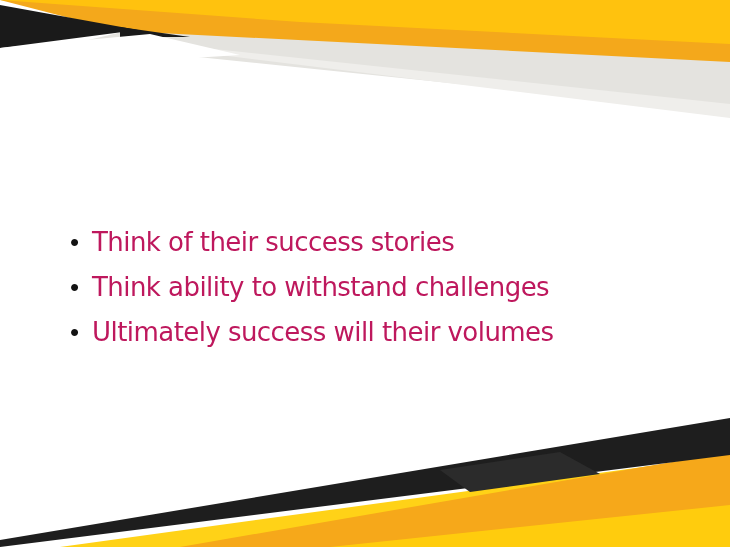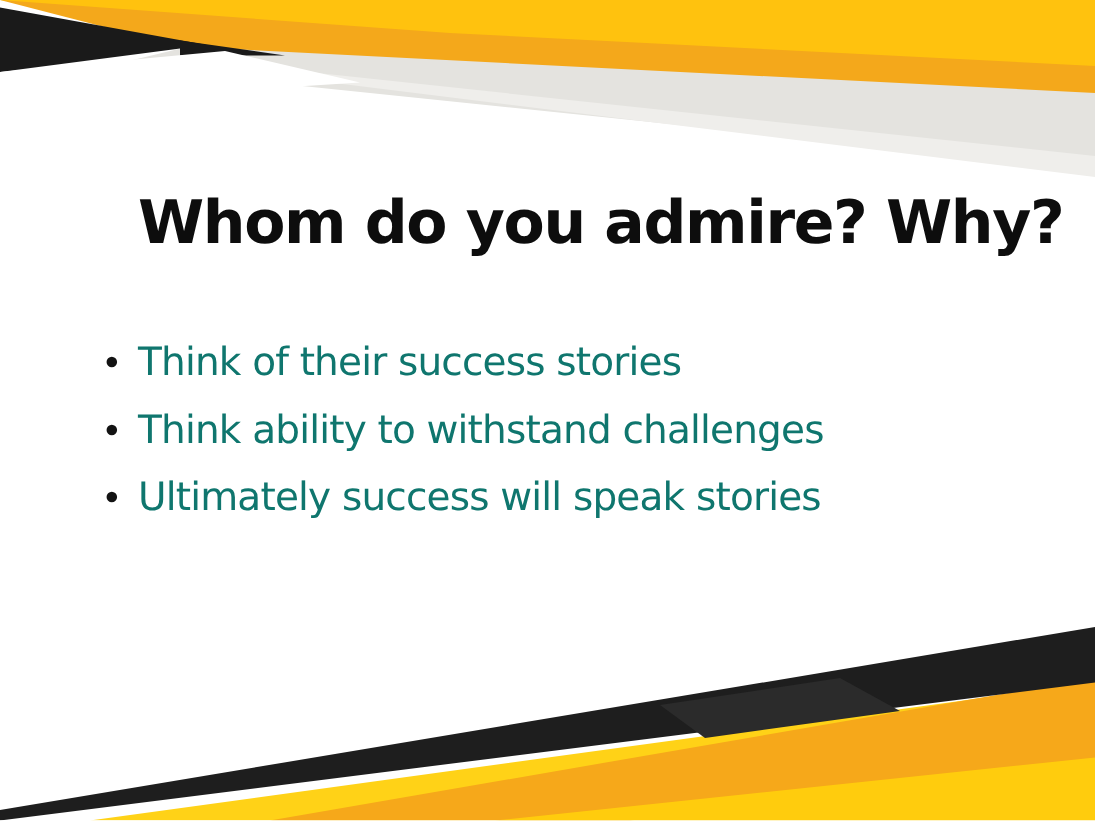--- a/index.html
+++ b/index.html
@@ -69,21 +69,21 @@
     line-height: 1;
     color: #131313;
     text-align: left;
   }
   .bullet-text {
     flex: 1 1 auto;
     font-family: "DejaVu Sans", "Liberation Sans", sans-serif;
     font-size: 26px;
     font-weight: 400;
     letter-spacing: -0.55px;
-    color: #0f766e;
+    color: #be185d;
     line-height: 1.3;
     white-space: nowrap;
   }
 </style>
 </head>
 <body>
 
 <div id="slide">
 
   <svg id="slide-art" viewBox="0 0 730 547" preserveAspectRatio="none">
@@ -111,36 +111,35 @@
     <polygon points="730,505 730,547 330,547" fill="#FFCC0D"></polygon>
 
     <polygon points="730,418 730,455 0,547 0,540" fill="#1E1E1E"></polygon>
 
     <polygon points="440,470 560,452 600,474 470,492" fill="#2B2B2B"></polygon>
 
   </svg>
 
   <div class="content-layer">
 
-    <h1 id="slide-title">Whom do you admire? Why?</h1>
 
     <ul id="bullet-list">
 
       <li>
         <span class="bullet-marker">•</span>
         <span class="bullet-text">Think of their success stories</span>
       </li>
 
       <li>
         <span class="bullet-marker">•</span>
         <span class="bullet-text">Think ability to withstand challenges</span>
       </li>
 
       <li>
         <span class="bullet-marker">•</span>
-        <span class="bullet-text">Ultimately success will speak stories</span>
+        <span class="bullet-text">Ultimately success will their volumes</span>
       </li>
 
     </ul>
 
   </div>
 
 </div>
 
 </body></html>

